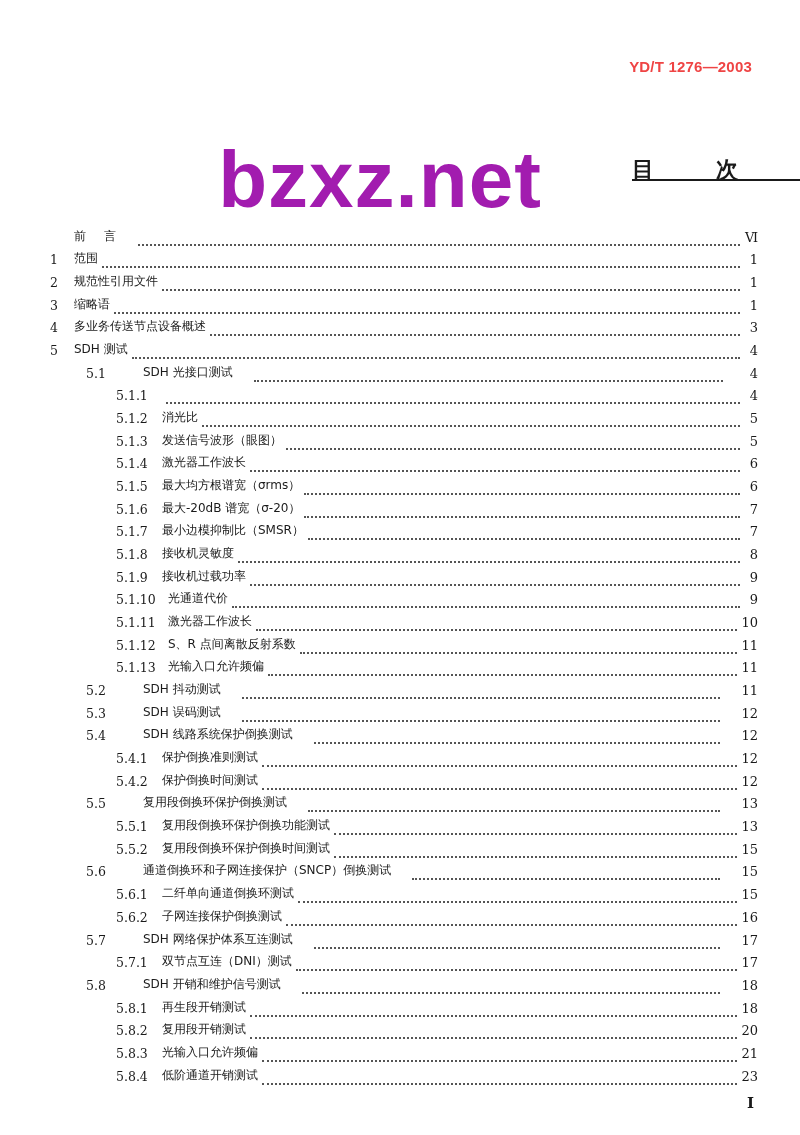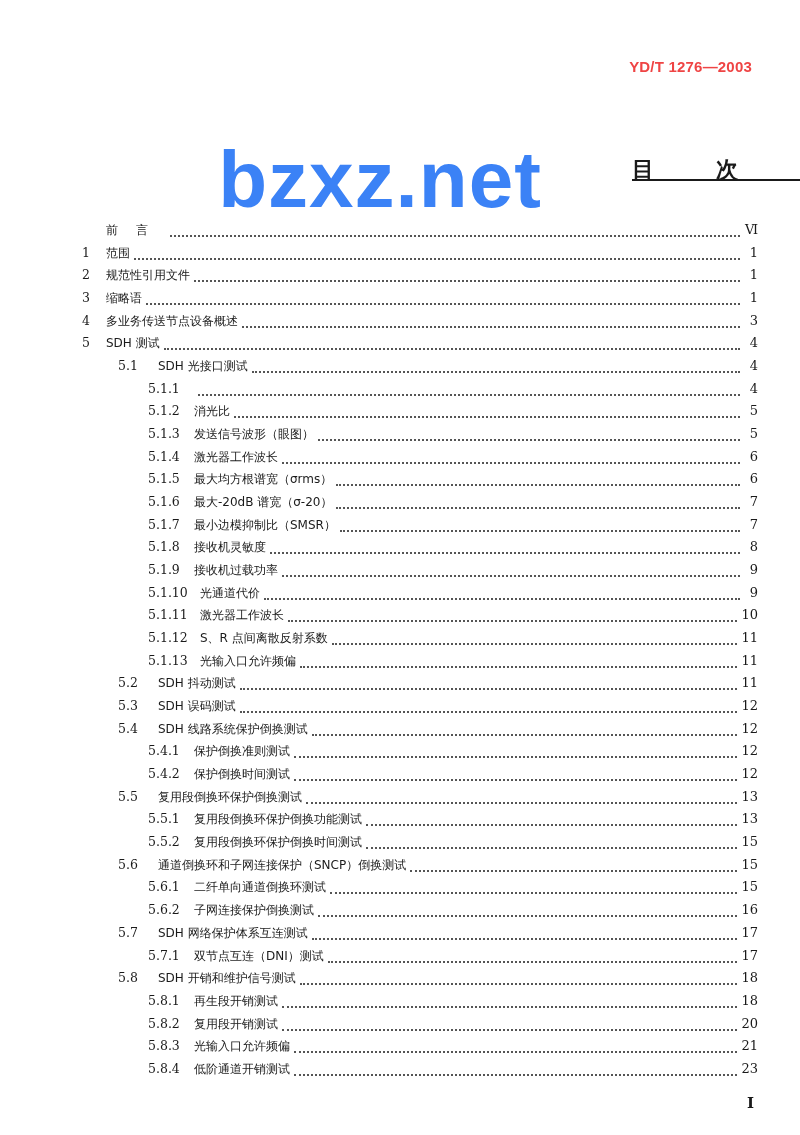--- a/index.html
+++ b/index.html
@@ -2,32 +2,32 @@
 <html><head>
 <meta charset="utf-8">
 <style>
   html, body { margin:0; padding:0; background:#ffffff; }
   body { width:800px; height:1135px; position:relative; overflow:hidden;
          font-family:"DejaVu Serif","Liberation Serif",serif; color:#1a1a1a; }
   .std-code { position:absolute; right:48px; top:58px; font-family:"Liberation Sans","DejaVu Sans",sans-serif;
               font-size:15px; font-weight:bold; letter-spacing:0.2px; color:#ef4444; }
   .watermark { position:absolute; left:200px; top:130px; width:360px; text-align:center;
                font-family:"Liberation Sans","DejaVu Sans",sans-serif; font-weight:bold;
-               font-size:80px; color:#3b82f6; letter-spacing:1px; line-height:100px; }
+               font-size:80px; color:#a21caf; letter-spacing:1px; line-height:100px; }
   .title { position:absolute; top:155px; left:0; width:800px; text-align:right;
            font-size:22px; font-weight:bold; letter-spacing:62px; text-indent:62px; font-family:"DejaVu Sans",sans-serif;text-decoration:underline; }
   .toc { position:absolute; left:50px; top:222px; width:708px; }
-  .row { position:relative; height:22.68px; display:flex; align-items:flex-start; font-size:12.5px; white-space:nowrap;margin-left:32px; }
+  .row { position:relative; height:22.68px; display:flex; align-items:flex-end; font-size:12.5px; white-space:nowrap; }
   .row .num { flex:0 0 auto; }
   .row .label { flex:0 0 auto; font-family:"DejaVu Sans",sans-serif; font-size:12px; }
   .row .leader { flex:1 1 auto; overflow:hidden; margin:0 4px; height:12px; position:relative; top:1px;
                  border-bottom:2px dotted #555; }
   .row .page { flex:0 0 auto; min-width:14px; text-align:right; font-size:13px; }
   .lvl0 .num { width:24px; }
-  .lvl1 { padding-left:36px; }
+  .lvl1 { padding-left:36px;gap:17px; }
   .lvl1 .num { width:40px; }
   .lvl2 { padding-left:66px; }
   .lvl2 .num { width:46px; }
   .lvl2.wide .num { width:52px; }
   .pref .label { letter-spacing:18px; }
   .footer-page { position:absolute; right:46px; top:1094px; font-size:15px; font-weight:bold; }
 </style>
 </head>
 <body>
 

